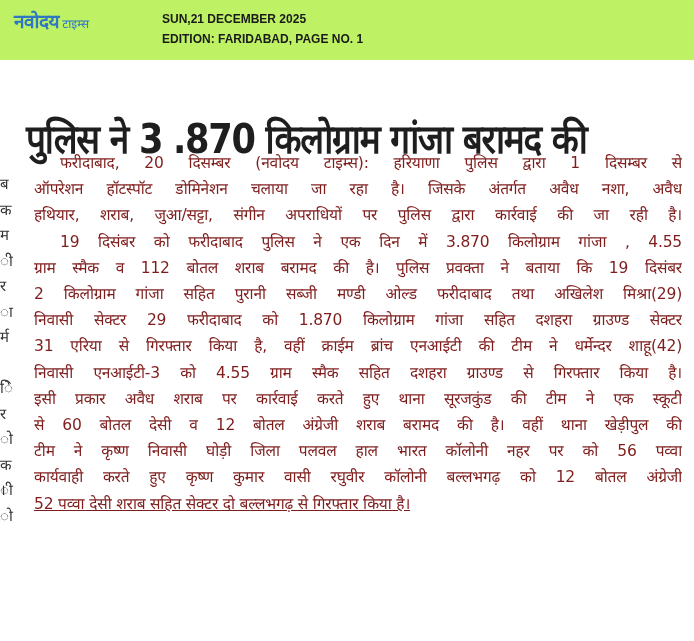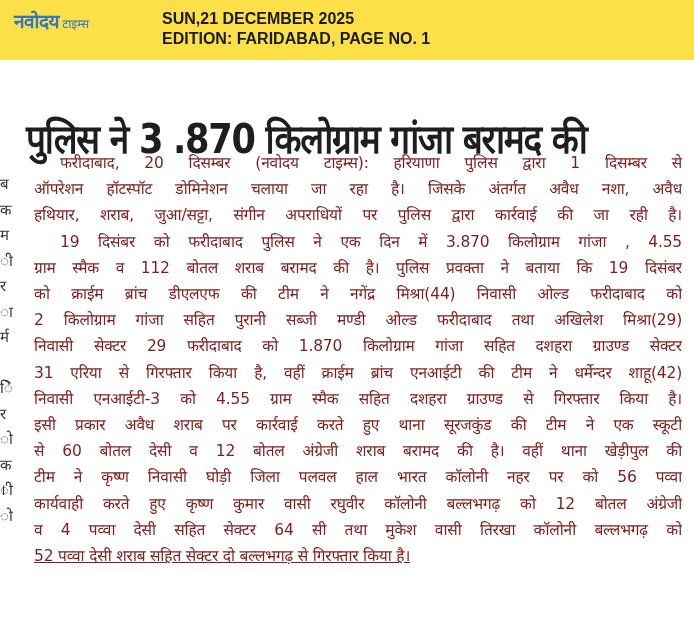--- a/index.html
+++ b/index.html
@@ -10,21 +10,21 @@
       overflow: hidden;
       background: #ffffff;
       font-family: "DejaVu Sans", "Liberation Sans", sans-serif;
       color: #2a2a2a;
     }
     .header {
       position: absolute;
       left: 0; top: 0;
       width: 694px;
       height: 60px;
-      background: #fde047;
+      background: #bef264;
     }
     .logo {
       position: absolute;
       left: 14px;
       top: 8px;
       display: flex;
       align-items: baseline;
       color: #2f77c2;
     }
     .logo-main {
@@ -37,21 +37,21 @@
       font-family: "DejaVu Sans", sans-serif;
       font-size: 12px;
       margin-left: 3px;
     }
     .edition {
       position: absolute;
       left: 162px;
       top: 9px;
       font-family: "Liberation Sans", sans-serif;
       font-weight: bold;
-      font-size: 16px;
+      font-size: 12px;
       line-height: 20px;
       color: #1a1a1a;
     }
     .headline {
       position: absolute;
       left: 26px;
       top: 86px;
       width: 660px;
       font-family: "DejaVu Sans", sans-serif;
       font-weight: bold;
@@ -130,24 +130,22 @@
 </div>
 
 <h1 class="headline">पुलिस ने 3 .870 किलोग्राम गांजा बरामद की</h1>
 
 <div class="article">
   <span class="line indent">फरीदाबाद, 20 दिसम्बर (नवोदय टाइम्स): हरियाणा पुलिस द्वारा 1 दिसम्बर से</span>
   <span class="line">ऑपरेशन हॉटस्पॉट डोमिनेशन चलाया जा रहा है। जिसके अंतर्गत अवैध नशा, अवैध</span>
   <span class="line">हथियार, शराब, जुआ/सट्टा, संगीन अपराधियों पर पुलिस द्वारा कार्रवाई की जा रही है।</span>
   <span class="line indent">19 दिसंबर को फरीदाबाद पुलिस ने एक दिन में 3.870 किलोग्राम गांजा , 4.55</span>
   <span class="line">ग्राम स्मैक व 112 बोतल शराब बरामद की है। पुलिस प्रवक्ता ने बताया कि 19 दिसंबर</span>
-  <span class="line">को क्राईम ब्रांच डीएलएफ की टीम ने नगेंद्र मिश्रा(44) निवासी ओल्ड फरीदाबाद को</span>
   <span class="line">2 किलोग्राम गांजा सहित पुरानी सब्जी मण्डी ओल्ड फरीदाबाद तथा अखिलेश मिश्रा(29)</span>
   <span class="line">निवासी सेक्टर 29 फरीदाबाद को 1.870 किलोग्राम गांजा सहित दशहरा ग्राउण्ड सेक्टर</span>
   <span class="line">31 एरिया से गिरफ्तार किया है, वहीं क्राईम ब्रांच एनआईटी की टीम ने धर्मेन्दर शाहू(42)</span>
   <span class="line">निवासी एनआईटी-3 को 4.55 ग्राम स्मैक सहित दशहरा ग्राउण्ड से गिरफ्तार किया है।</span>
   <span class="line">इसी प्रकार अवैध शराब पर कार्रवाई करते हुए थाना सूरजकुंड की टीम ने एक स्कूटी</span>
   <span class="line">से 60 बोतल देसी व 12 बोतल अंग्रेजी शराब बरामद की है। वहीं थाना खेड़ीपुल की</span>
   <span class="line">टीम ने कृष्ण निवासी घोड़ी जिला पलवल हाल भारत कॉलोनी नहर पर को 56 पव्वा</span>
   <span class="line">कार्यवाही करते हुए कृष्ण कुमार वासी रघुवीर कॉलोनी बल्लभगढ़ को 12 बोतल अंग्रेजी</span>
-  <span class="line">व 4 पव्वा देसी सहित सेक्टर 64 सी तथा मुकेश वासी तिरखा कॉलोनी बल्लभगढ़ को</span>
   <span class="line last">52 पव्वा देसी शराब सहित सेक्टर दो बल्लभगढ़ से गिरफ्तार किया है।</span>
 </div>
 
 </body></html>

